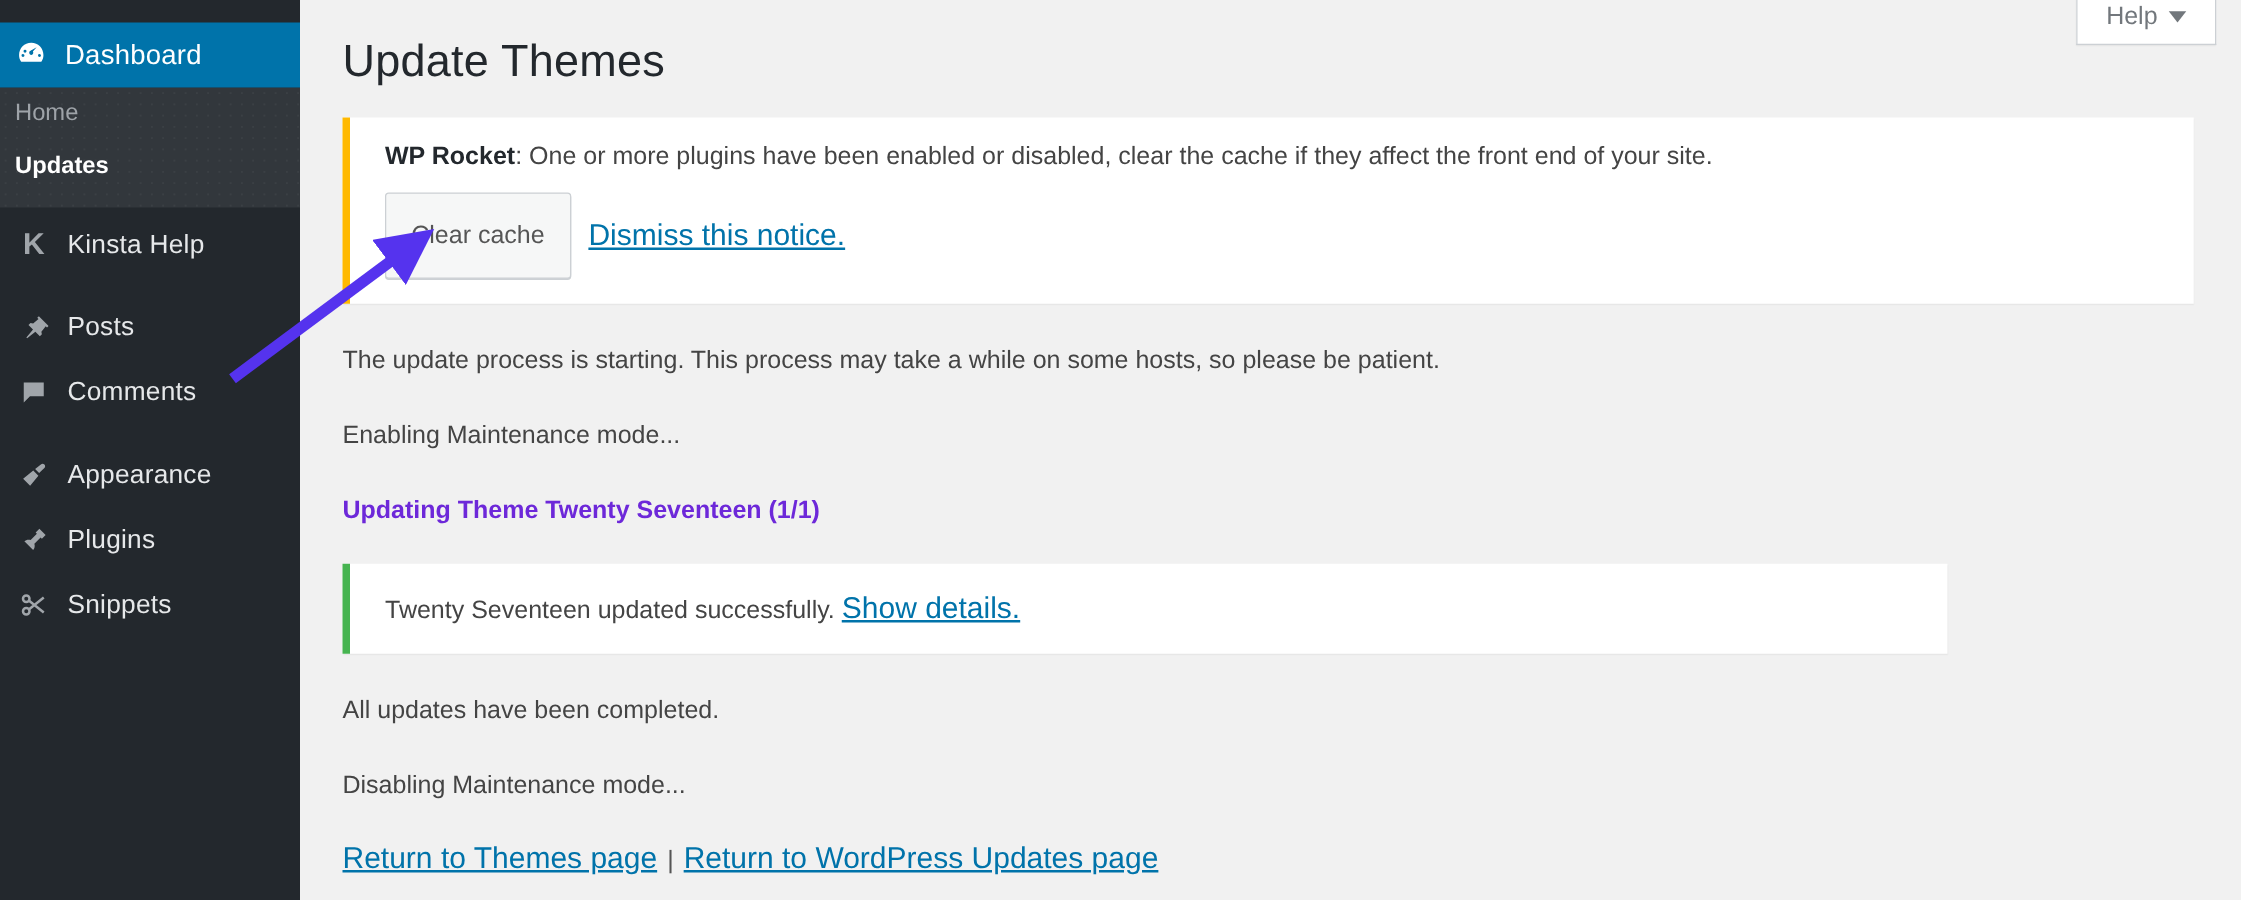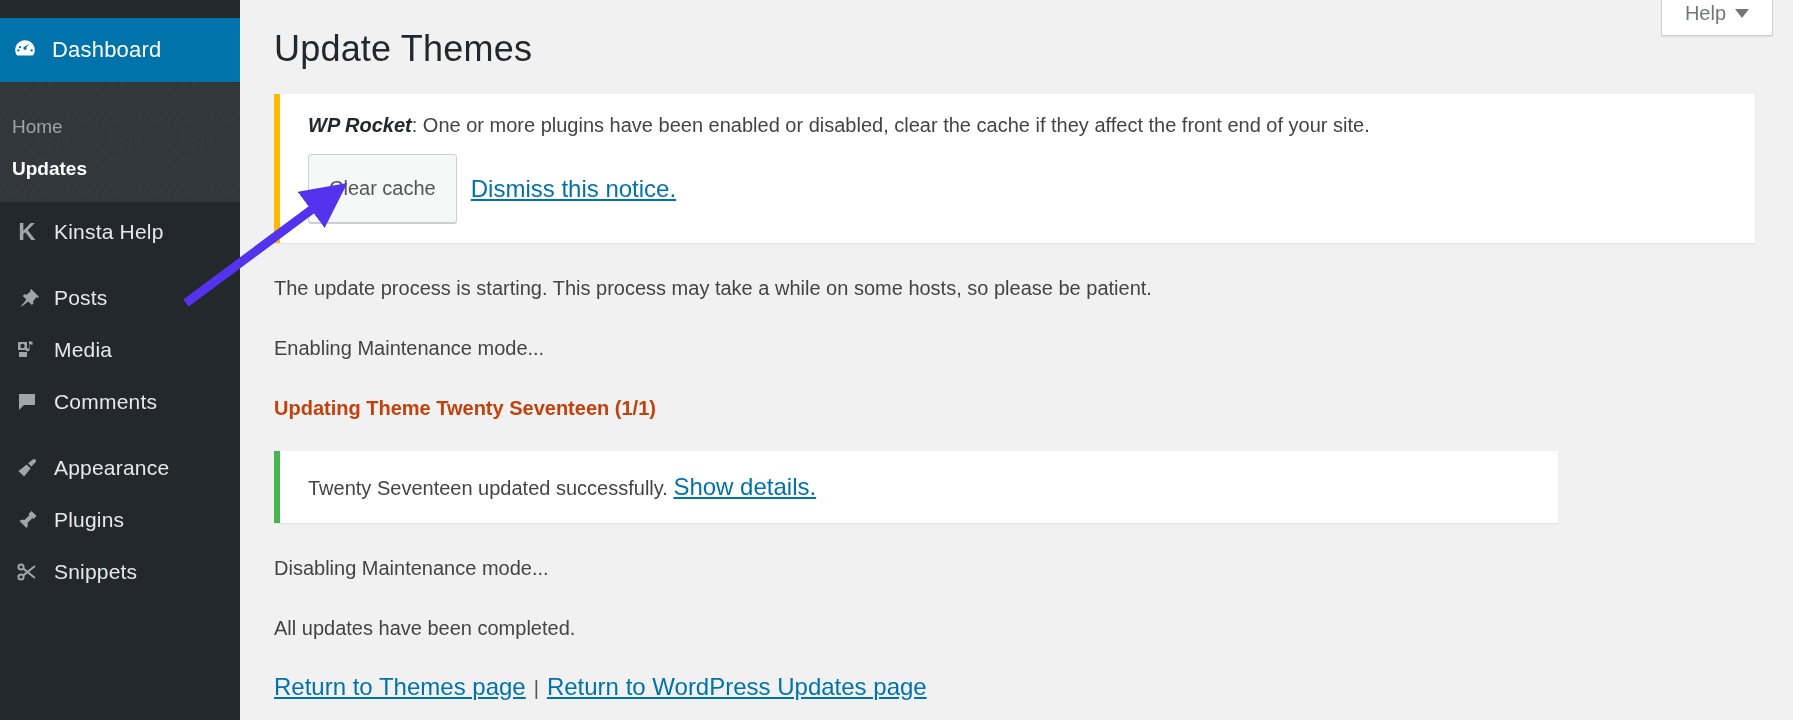--- a/index.html
+++ b/index.html
@@ -16,39 +16,39 @@
     width: 240px; height: 720px;
     background: #23282d;
     position: relative;
     flex: 0 0 240px;
     color: #b4b9be;
   }
   .sb-top-strip { height: 18px; background: #23282d; }
 
   .sb-dashboard {
     position: relative;
-    height: 64px;
+    height: 52px;
     background: #0073aa;
     display: flex; align-items: center;
     padding-left: 12px;
     color: #fff;
   }
   .sb-dashboard .ic { width: 30px; display: flex; align-items: center; justify-content: flex-start; }
   .sb-dashboard .lbl { font-size: 22px; color: #fff; margin-left: 10px; letter-spacing: .2px; }
   .sb-arrow {
     position: absolute; right: -12px; top: 50%; transform: translateY(-50%);
     width: 0; height: 0;
     border-top: 13px solid transparent;
     border-bottom: 13px solid transparent;
     border-left: 13px solid #0073aa;
   }
 
   .sb-submenu {
     background: #32373c;
-    padding: 24px 0 12px 0;
+    padding: 0 0 12px 0;
     background-image: radial-gradient(rgba(255,255,255,.045) 1px, transparent 1px);
     background-size: 9px 9px;
   }
   .sb-sub-item {
     padding: 6px 0 6px 12px;
     font-size: 19px;
     color: #9ea3a8;
     line-height: 30px;
   }
   .sb-sub-item.current { color: #fff; font-weight: bold; }
@@ -114,41 +114,41 @@
     border-left: 6px solid #ffb900;
     box-shadow: 0 1px 1px rgba(0,0,0,.05);
     margin-right: 0;
     width: 1481px;
     padding: 16px 0 20px 28px;
   }
   .notice-warning p {
     font-size: 20px; color: #444; line-height: 1.5;
     margin-bottom: 14px;
   }
-  .notice-warning p b { color: #23282d; font-weight: bold; font-style: italic; }
+  .notice-warning p b { color: #23282d; font-weight: bold; }
   .notice-row { display: flex; align-items: center; gap: 14px; }
   .btn-secondary {
     background: #f6f7f7;
     border: 1px solid #ccd0d4;
     border-radius: 3px;
     color: #555;
     font-size: 20px;
     padding: 22px 20px;
     font-family: "Liberation Sans", sans-serif;
     box-shadow: 0 1px 0 #ccd0d4;
   }
   .link {
     color: #0073aa; text-decoration: underline; font-size: 24px; text-align: center;
   }
 
   .log-p {
     font-size: 20px; color: #444; line-height: 1.5;
     margin-top: 30px;
   }
-  .log-p.strong { color: #c2410c; font-weight: bold; }
+  .log-p.strong { color: #6d28d9; font-weight: bold; }
 
   .notice-success {
     background: #fff;
     border-left: 6px solid #46b450;
     box-shadow: 0 1px 1px rgba(0,0,0,.05);
     width: 1284px;
     padding: 22px 0 22px 28px;
     margin-top: 28px;
   }
   .notice-success p { font-size: 20px; color: #444; }
@@ -199,31 +199,20 @@
 
       <div class="sb-item">
         <span class="ic">
           <svg width="24" height="24" viewBox="0 0 24 24" fill="#a0a5aa">
               <path d="M16.1 2.9l-1.3 1.3 1 1-4.3 3.5-2.1-.4-1.6 1.6 3.6 3.6-5.3 6.5.6.6 6.6-5.2 3.6 3.6 1.6-1.6-.4-2.1 3.5-4.3 1 1 1.3-1.3-7.8-7.8z"></path>
             </svg>
         </span>
         <span class="lbl">Posts</span>
       </div>
 
-      <div class="sb-item">
-        <span class="ic">
-          <svg width="24" height="24" viewBox="0 0 24 24" fill="#a0a5aa">
-            <path d="M3 4h9v8H3z"></path>
-              <circle cx="7.5" cy="8" r="2.2" fill="#23282d"></circle>
-            <path d="M14 3.5v7.1c-.4-.2-.9-.3-1.4-.2-1 .2-1.7 1-1.6 1.8.1.8 1 1.3 2 1.1.9-.2 1.5-.8 1.5-1.5V6l3 .9V3.9L14 3z"></path>
-            <path d="M4 14h8v5H4z"></path>
-          </svg>
-        </span>
-        <span class="lbl">Media</span>
-      </div>
 
 
       <div class="sb-item">
         <span class="ic">
           <svg width="24" height="24" viewBox="0 0 24 24" fill="#a0a5aa">
               <path d="M4 4h16v11H9l-5 5v-5H4z"></path>
             </svg>
         </span>
         <span class="lbl">Comments</span>
       </div>
@@ -284,22 +273,22 @@
     </div>
 
     <p class="log-p">The update process is starting. This process may take a while on some hosts, so please be patient.</p>
     <p class="log-p">Enabling Maintenance mode...</p>
     <p class="log-p strong">Updating Theme Twenty Seventeen (1/1)</p>
 
     <div class="notice-success">
       <p><span>Twenty Seventeen updated successfully. </span><a class="link" href="#">Show details.</a></p>
     </div>
 
+    <p class="log-p">All updates have been completed.</p>
     <p class="log-p">Disabling Maintenance mode...</p>
-    <p class="log-p">All updates have been completed.</p>
 
     <p class="return-links">
       <a class="link" href="#">Return to Themes page</a><span class="sep">|</span><a class="link" href="#">Return to WordPress Updates page</a>
     </p>
   </div>
 
   <svg class="annot-arrow" width="1793" height="720" viewBox="0 0 1793 720">
     <defs>
       <marker id="ahead" markerWidth="5" markerHeight="5" refX="2.6" refY="2.5" orient="auto">
         <path d="M0,0 L5,2.5 L0,5 z" fill="#5533ee"></path>

